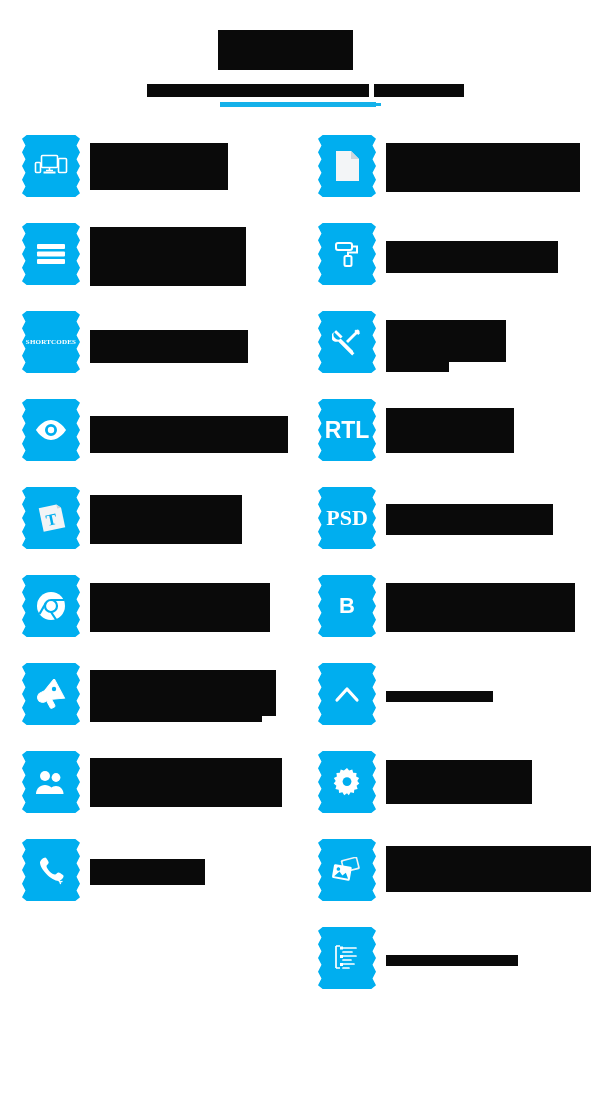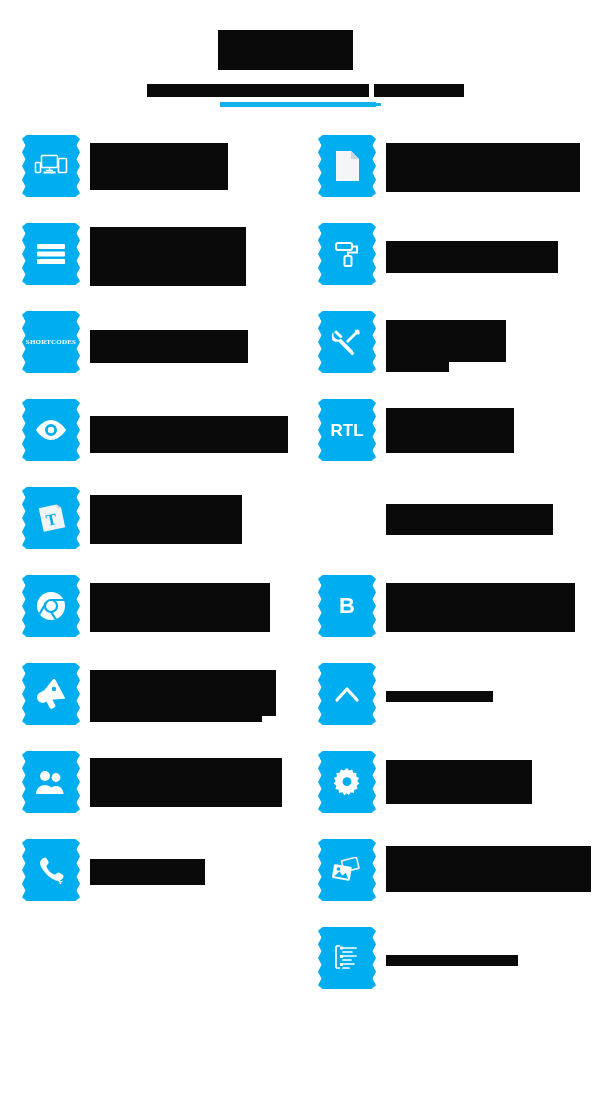--- a/index.html
+++ b/index.html
@@ -59,21 +59,21 @@
        6% 39%, 0% 28%, 6% 17%);
   }
   .badge svg{display:block;}
   .badge .txt{
     font-family:"Liberation Serif", serif;
     font-weight:bold;color:#fff;line-height:1;
     text-align:left;
   }
   .badge .txt.sz-xs{font-size:7px;letter-spacing:.2px;}
   .badge .txt.sz-sm{font-size:13px;}
-  .badge .txt.sz-md{font-size:17px;}
+  .badge .txt.sz-md{font-size:23px;}
   .badge .txt.sz-lg{font-size:22px;}
   .badge .txt.sans{font-family:"Liberation Sans", sans-serif;}
 
   
   .copy{position:absolute;left:74px;top:0;}
   .bar{background:#0a0a0a;display:block;}
   .bar + .bar{margin-top:0;}
 </style>
 </head>
 <body>
@@ -249,20 +249,23 @@
         </div>
         <div class="feature">
           <div class="badge">
             <span class="txt sz-md sans">RTL</span>
           </div>
           <div class="copy">
             <div class="bar" style="width: 128px; height: 45px; margin-top: 14px;"></div>
           </div>
         </div>
         <div class="feature">
+          <div class="badge">
+            <span class="txt sz-lg">PSD</span>
+          </div>
           <div class="copy">
             <div class="bar" style="width: 167px; height: 31px; margin-top: 22px;"></div>
           </div>
         </div>
         <div class="feature">
           <div class="badge">
             <span class="txt sz-lg sans">B</span>
           </div>
           <div class="copy">
             <div class="bar" style="width: 189px; height: 49px; margin-top: 13px;"></div>

